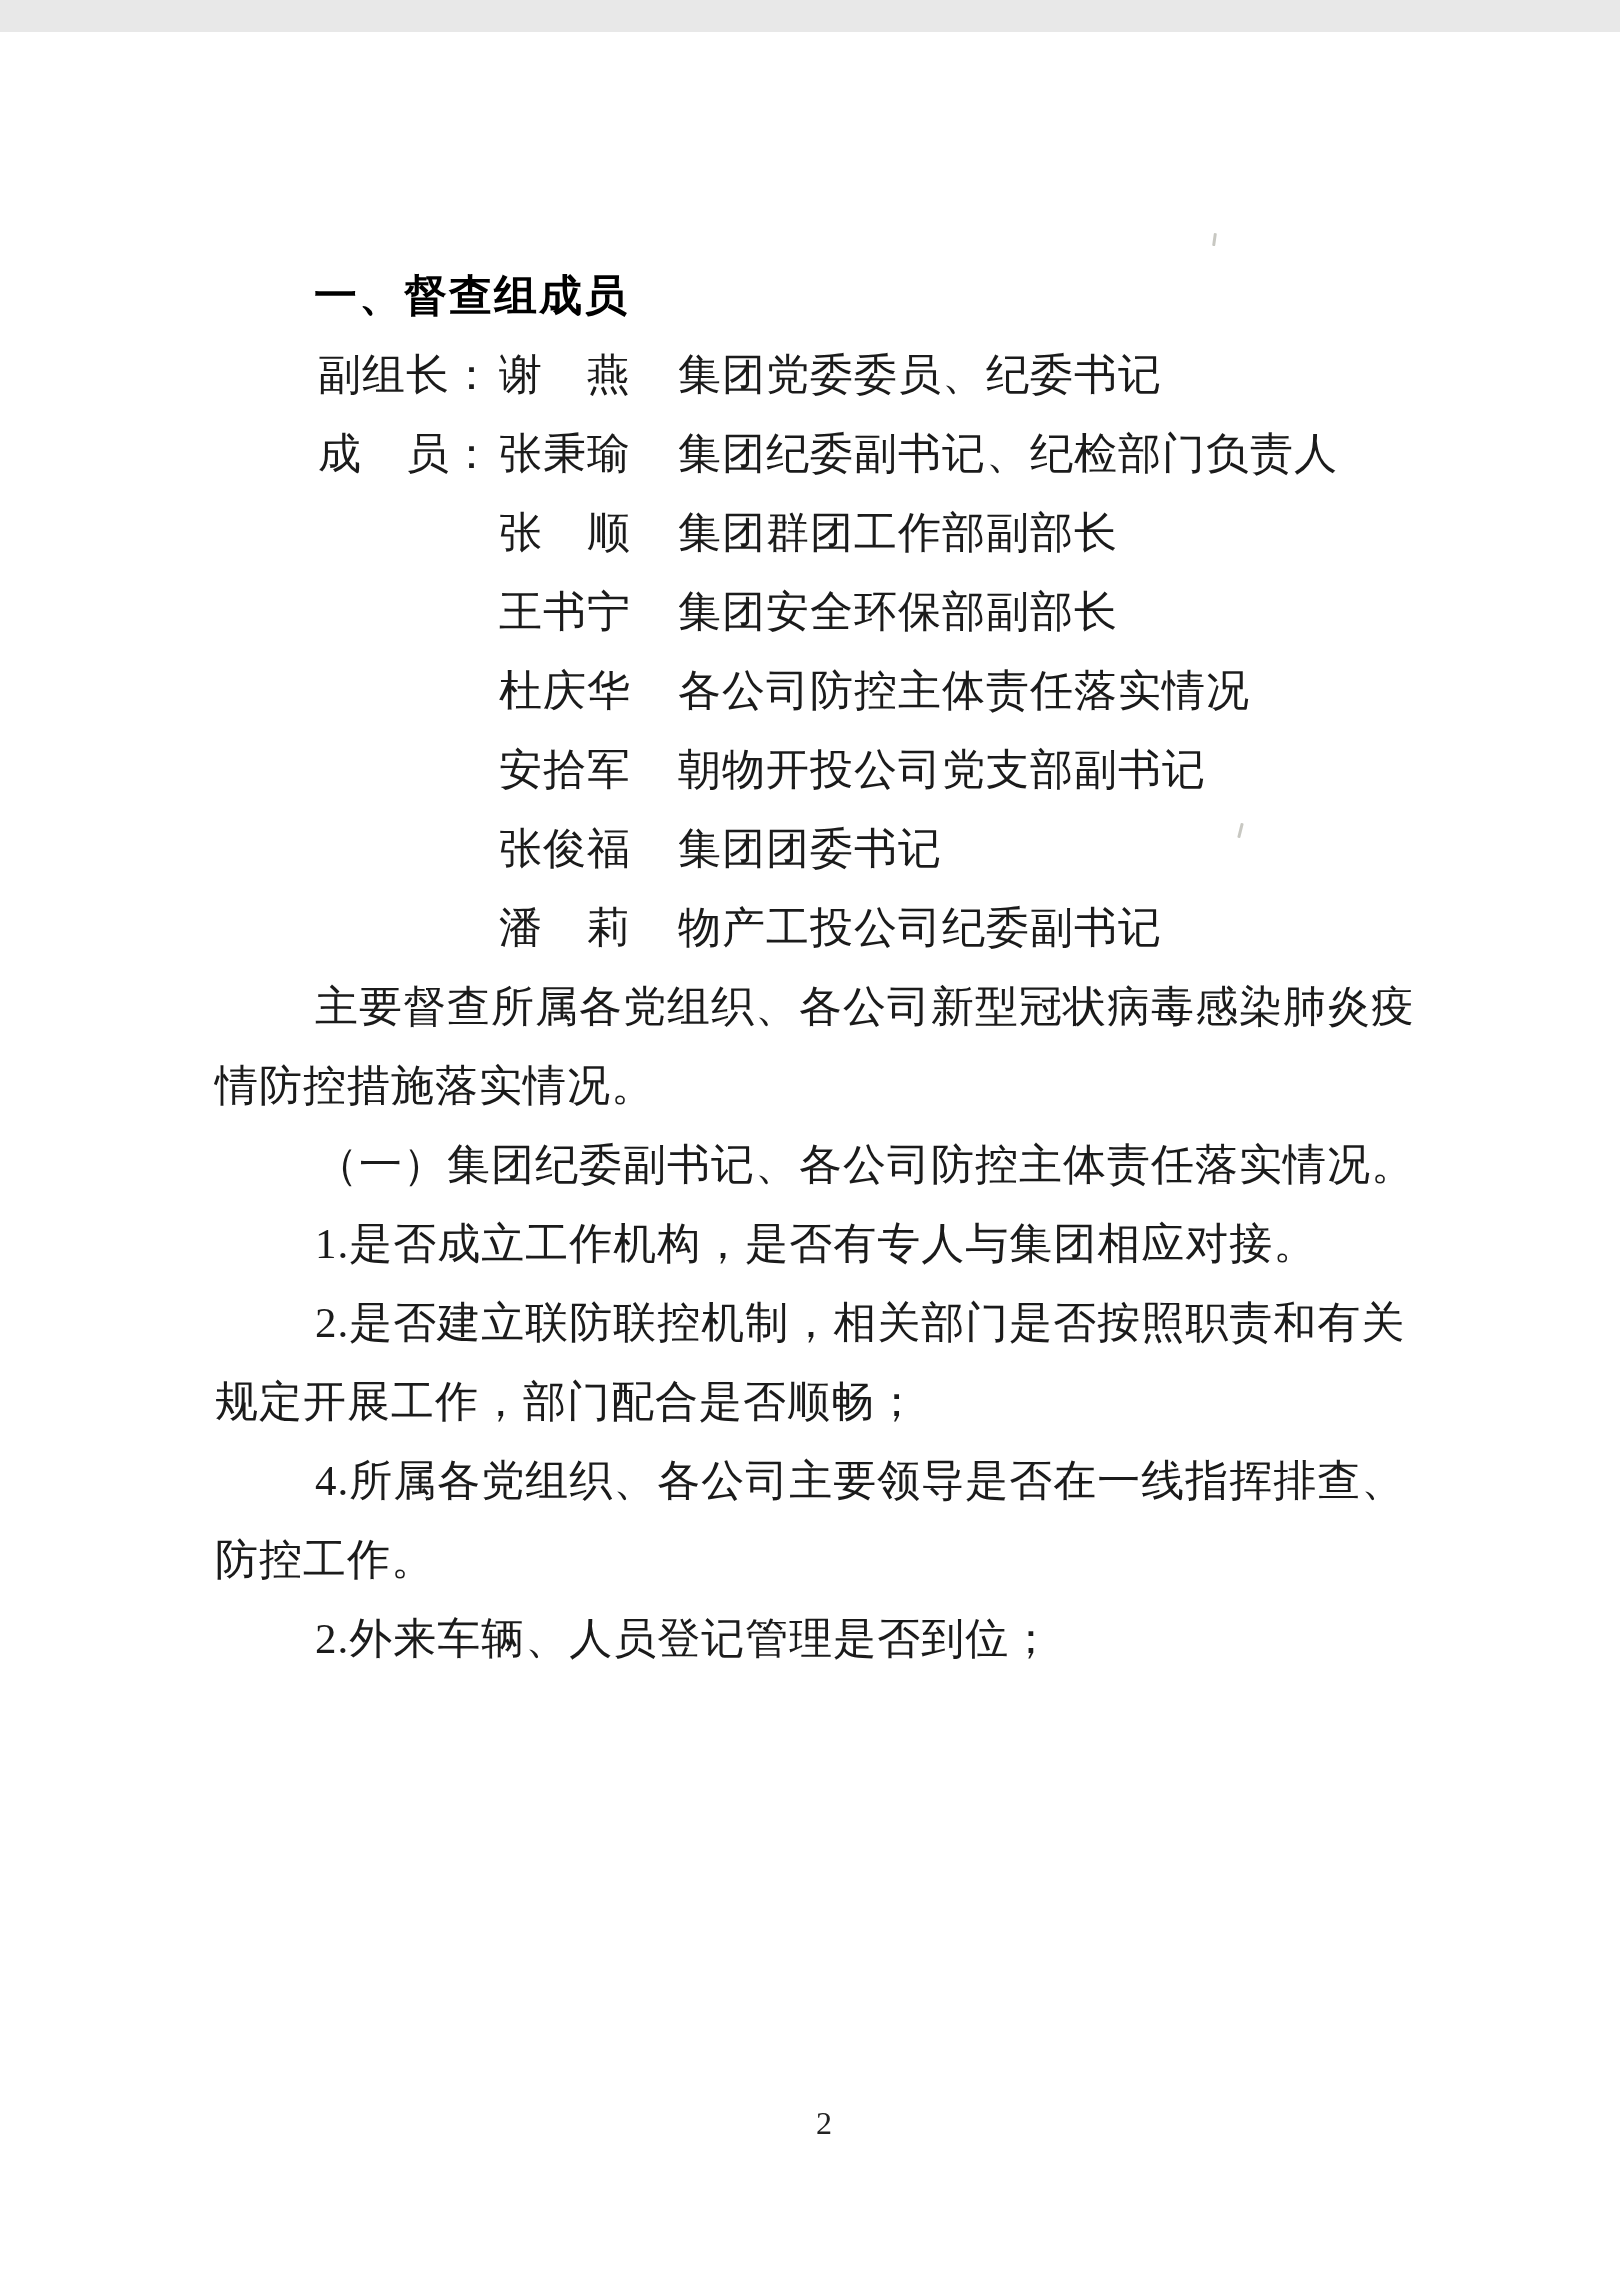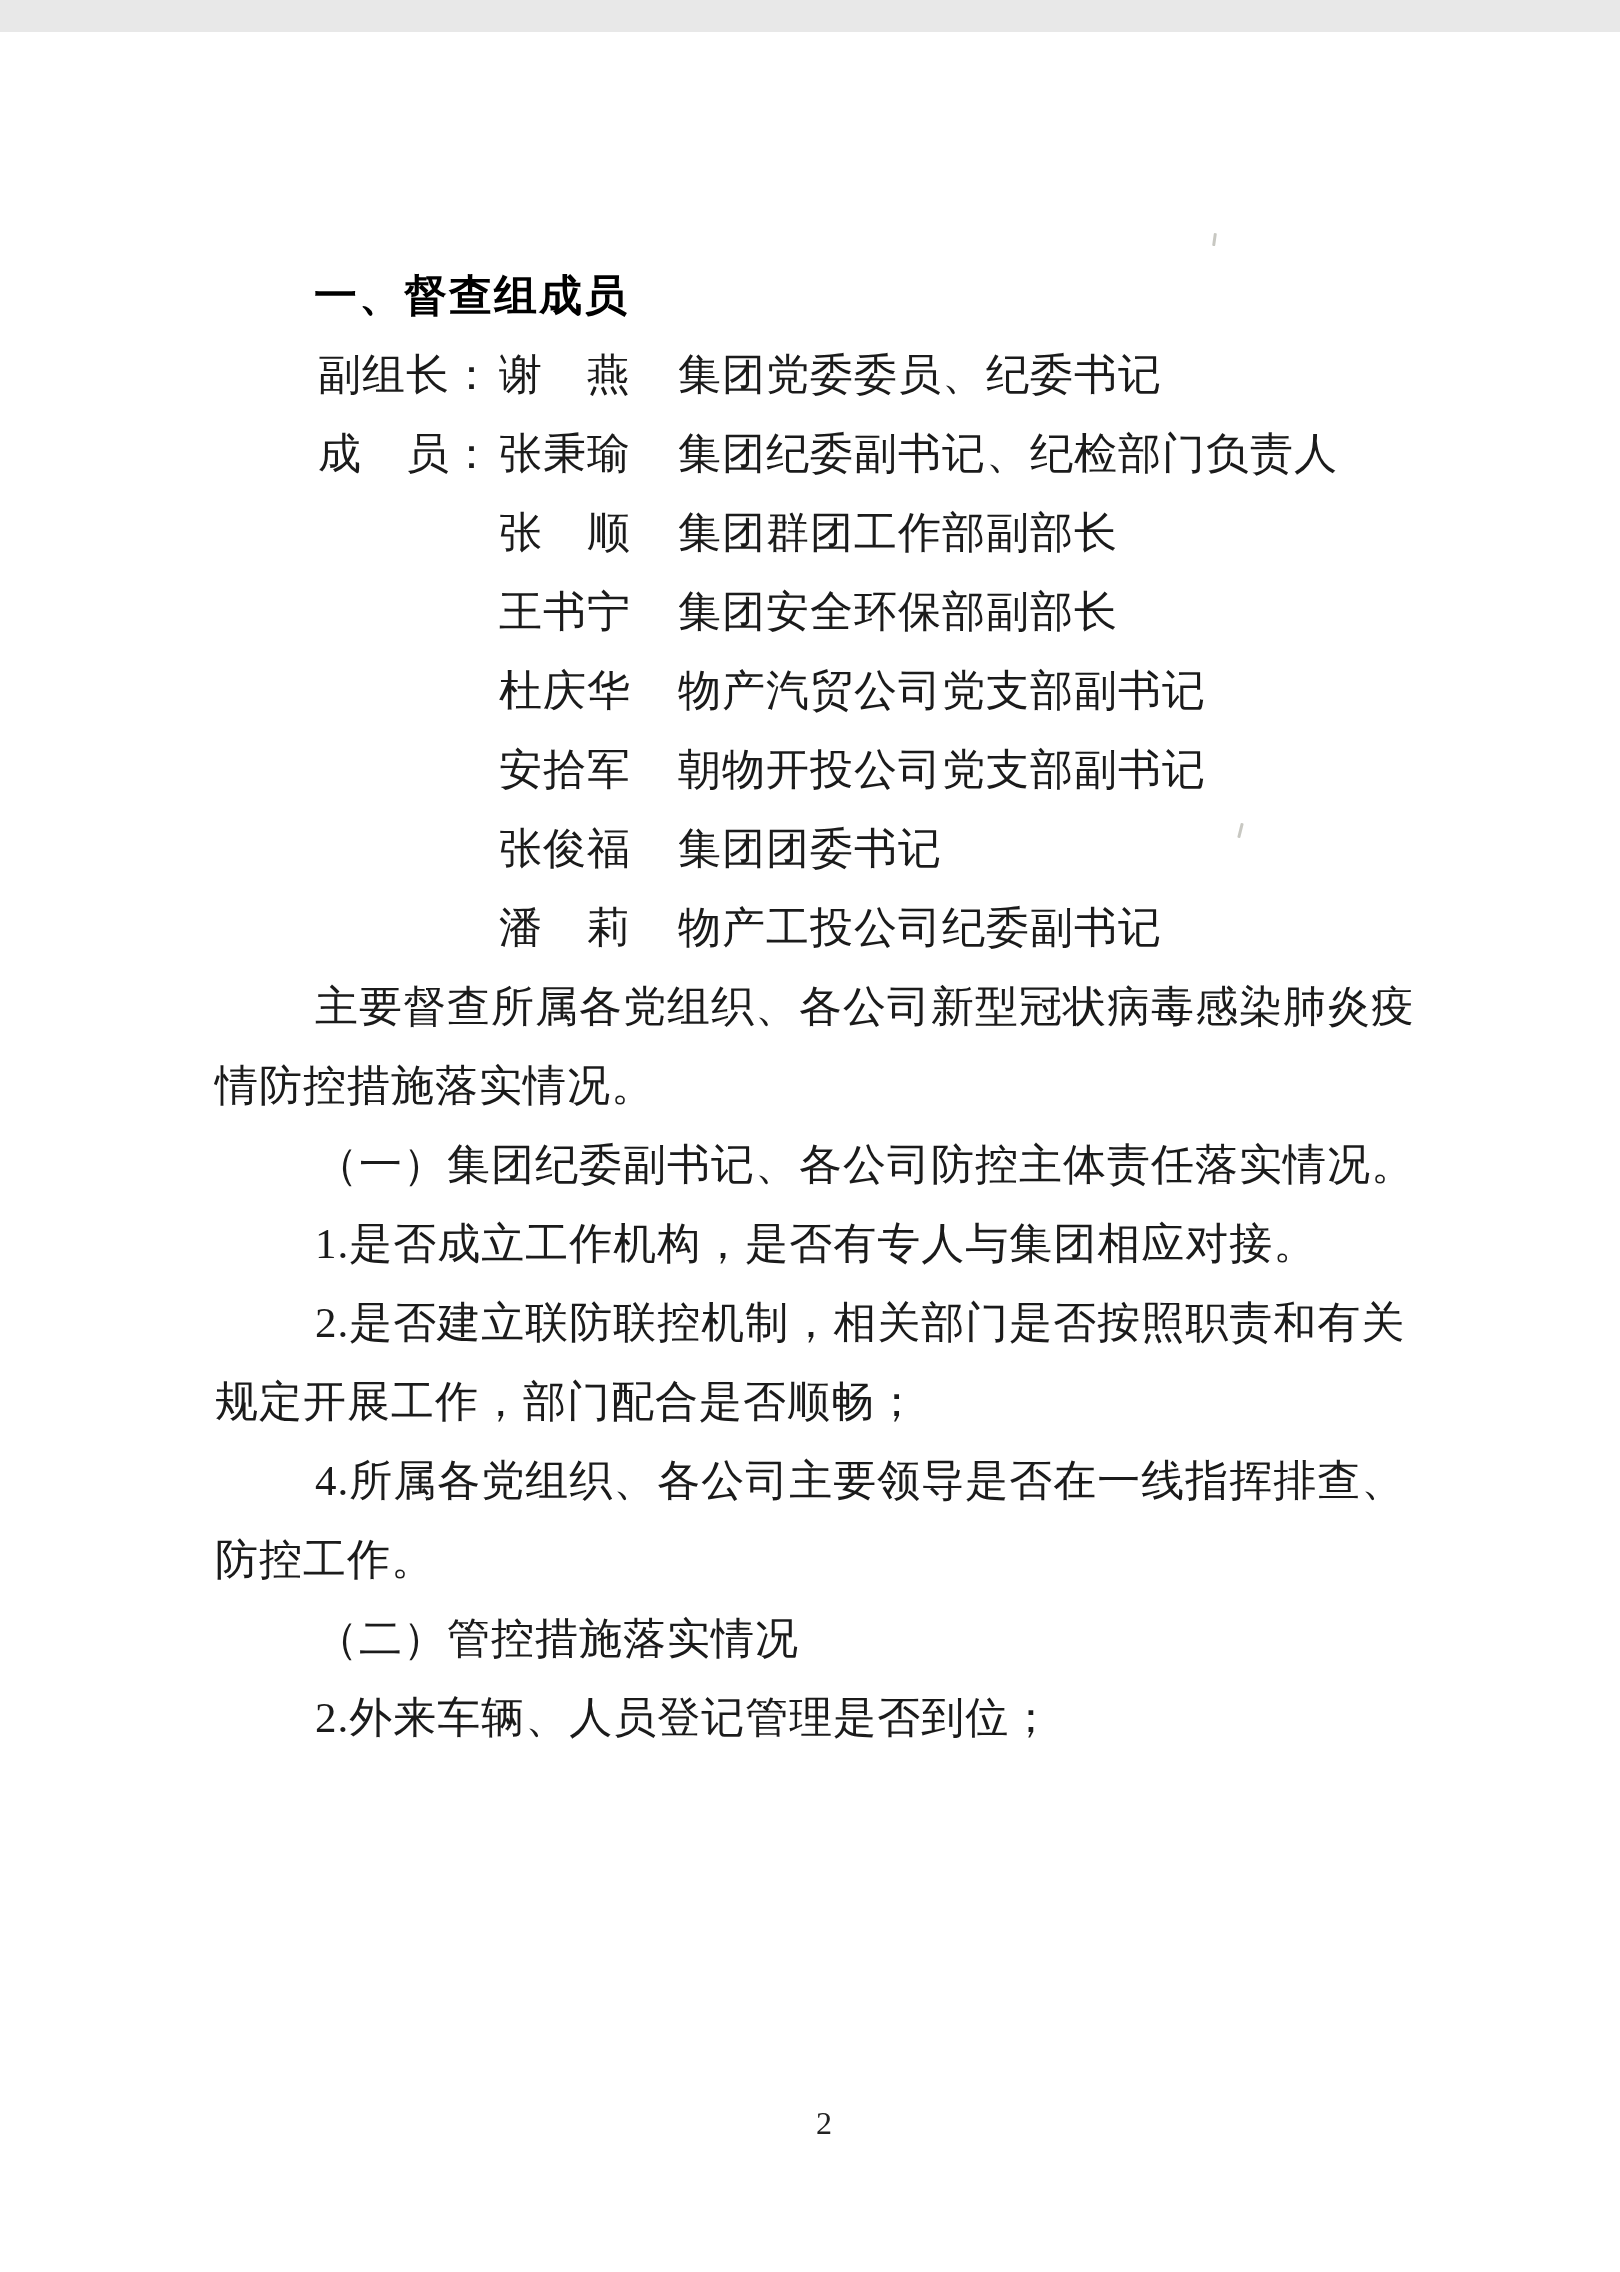--- a/index.html
+++ b/index.html
@@ -53,42 +53,41 @@
     <div class="line member">
       <span class="role">成　员：</span><span class="name">张秉瑜</span><span class="title">集团纪委副书记、纪检部门负责人</span>
     </div>
     <div class="line member">
       <span class="role"></span><span class="name">张　顺</span><span class="title">集团群团工作部副部长</span>
     </div>
     <div class="line member">
       <span class="role"></span><span class="name">王书宁</span><span class="title">集团安全环保部副部长</span>
     </div>
     <div class="line member">
-      <span class="role"></span><span class="name">杜庆华</span><span class="title">物产汽贸公司党支部副书记</span>
+      <span class="role"></span><span class="name">杜庆华</span><span class="title">各公司防控主体责任落实情况</span>
     </div>
     <div class="line member">
       <span class="role"></span><span class="name">安拾军</span><span class="title">朝物开投公司党支部副书记</span>
     </div>
     <div class="line member">
       <span class="role"></span><span class="name">张俊福</span><span class="title">集团团委书记</span>
     </div>
     <div class="line member">
       <span class="role"></span><span class="name">潘　莉</span><span class="title">物产工投公司纪委副书记</span>
     </div>
 
 
     <div class="line indent">主要督查所属各党组织、各公司新型冠状病毒感染肺炎疫</div>
     <div class="line">情防控措施落实情况。</div>
     <div class="line indent">（一）集团纪委副书记、各公司防控主体责任落实情况。</div>
     <div class="line indent">1.是否成立工作机构，是否有专人与集团相应对接。</div>
     <div class="line indent">2.是否建立联防联控机制，相关部门是否按照职责和有关</div>
     <div class="line">规定开展工作，部门配合是否顺畅；</div>
     <div class="line indent">4.所属各党组织、各公司主要领导是否在一线指挥排查、</div>
     <div class="line">防控工作。</div>
-    <div class="line indent">（二）管控措施落实情况</div>
     <div class="line indent">2.外来车辆、人员登记管理是否到位；</div>
 
   </div>
 
   <div class="pageno">2</div>
 
   <div class="artifact artifact-1"></div>
   <div class="artifact artifact-2"></div>
 </div>
 

